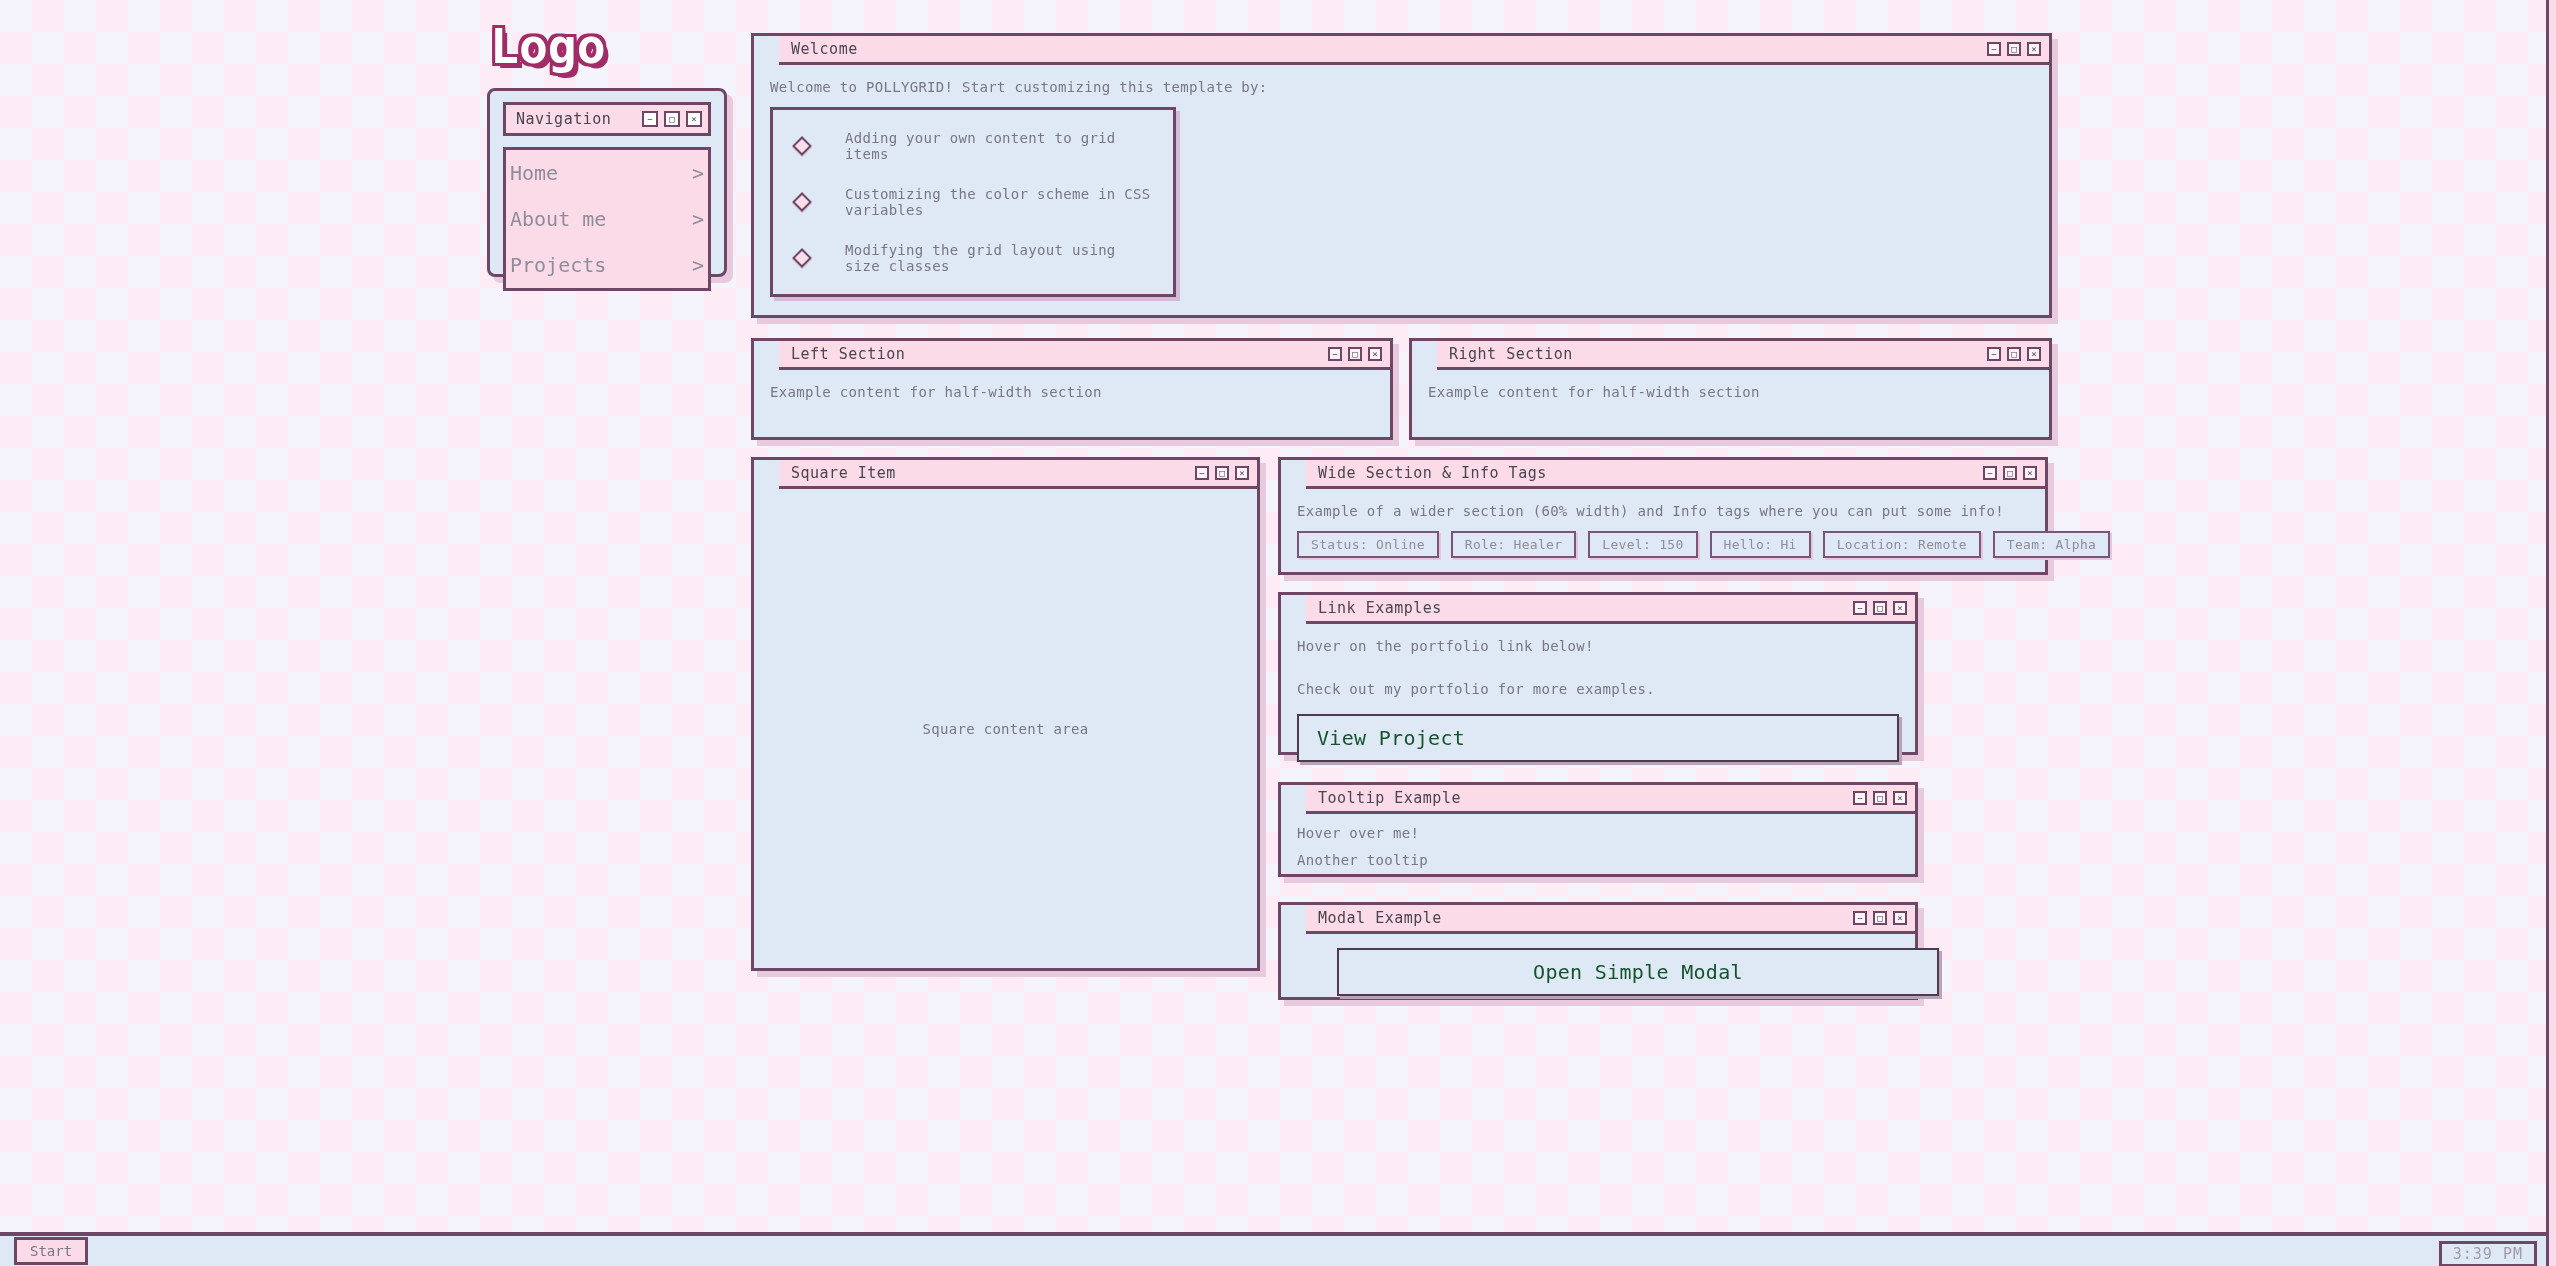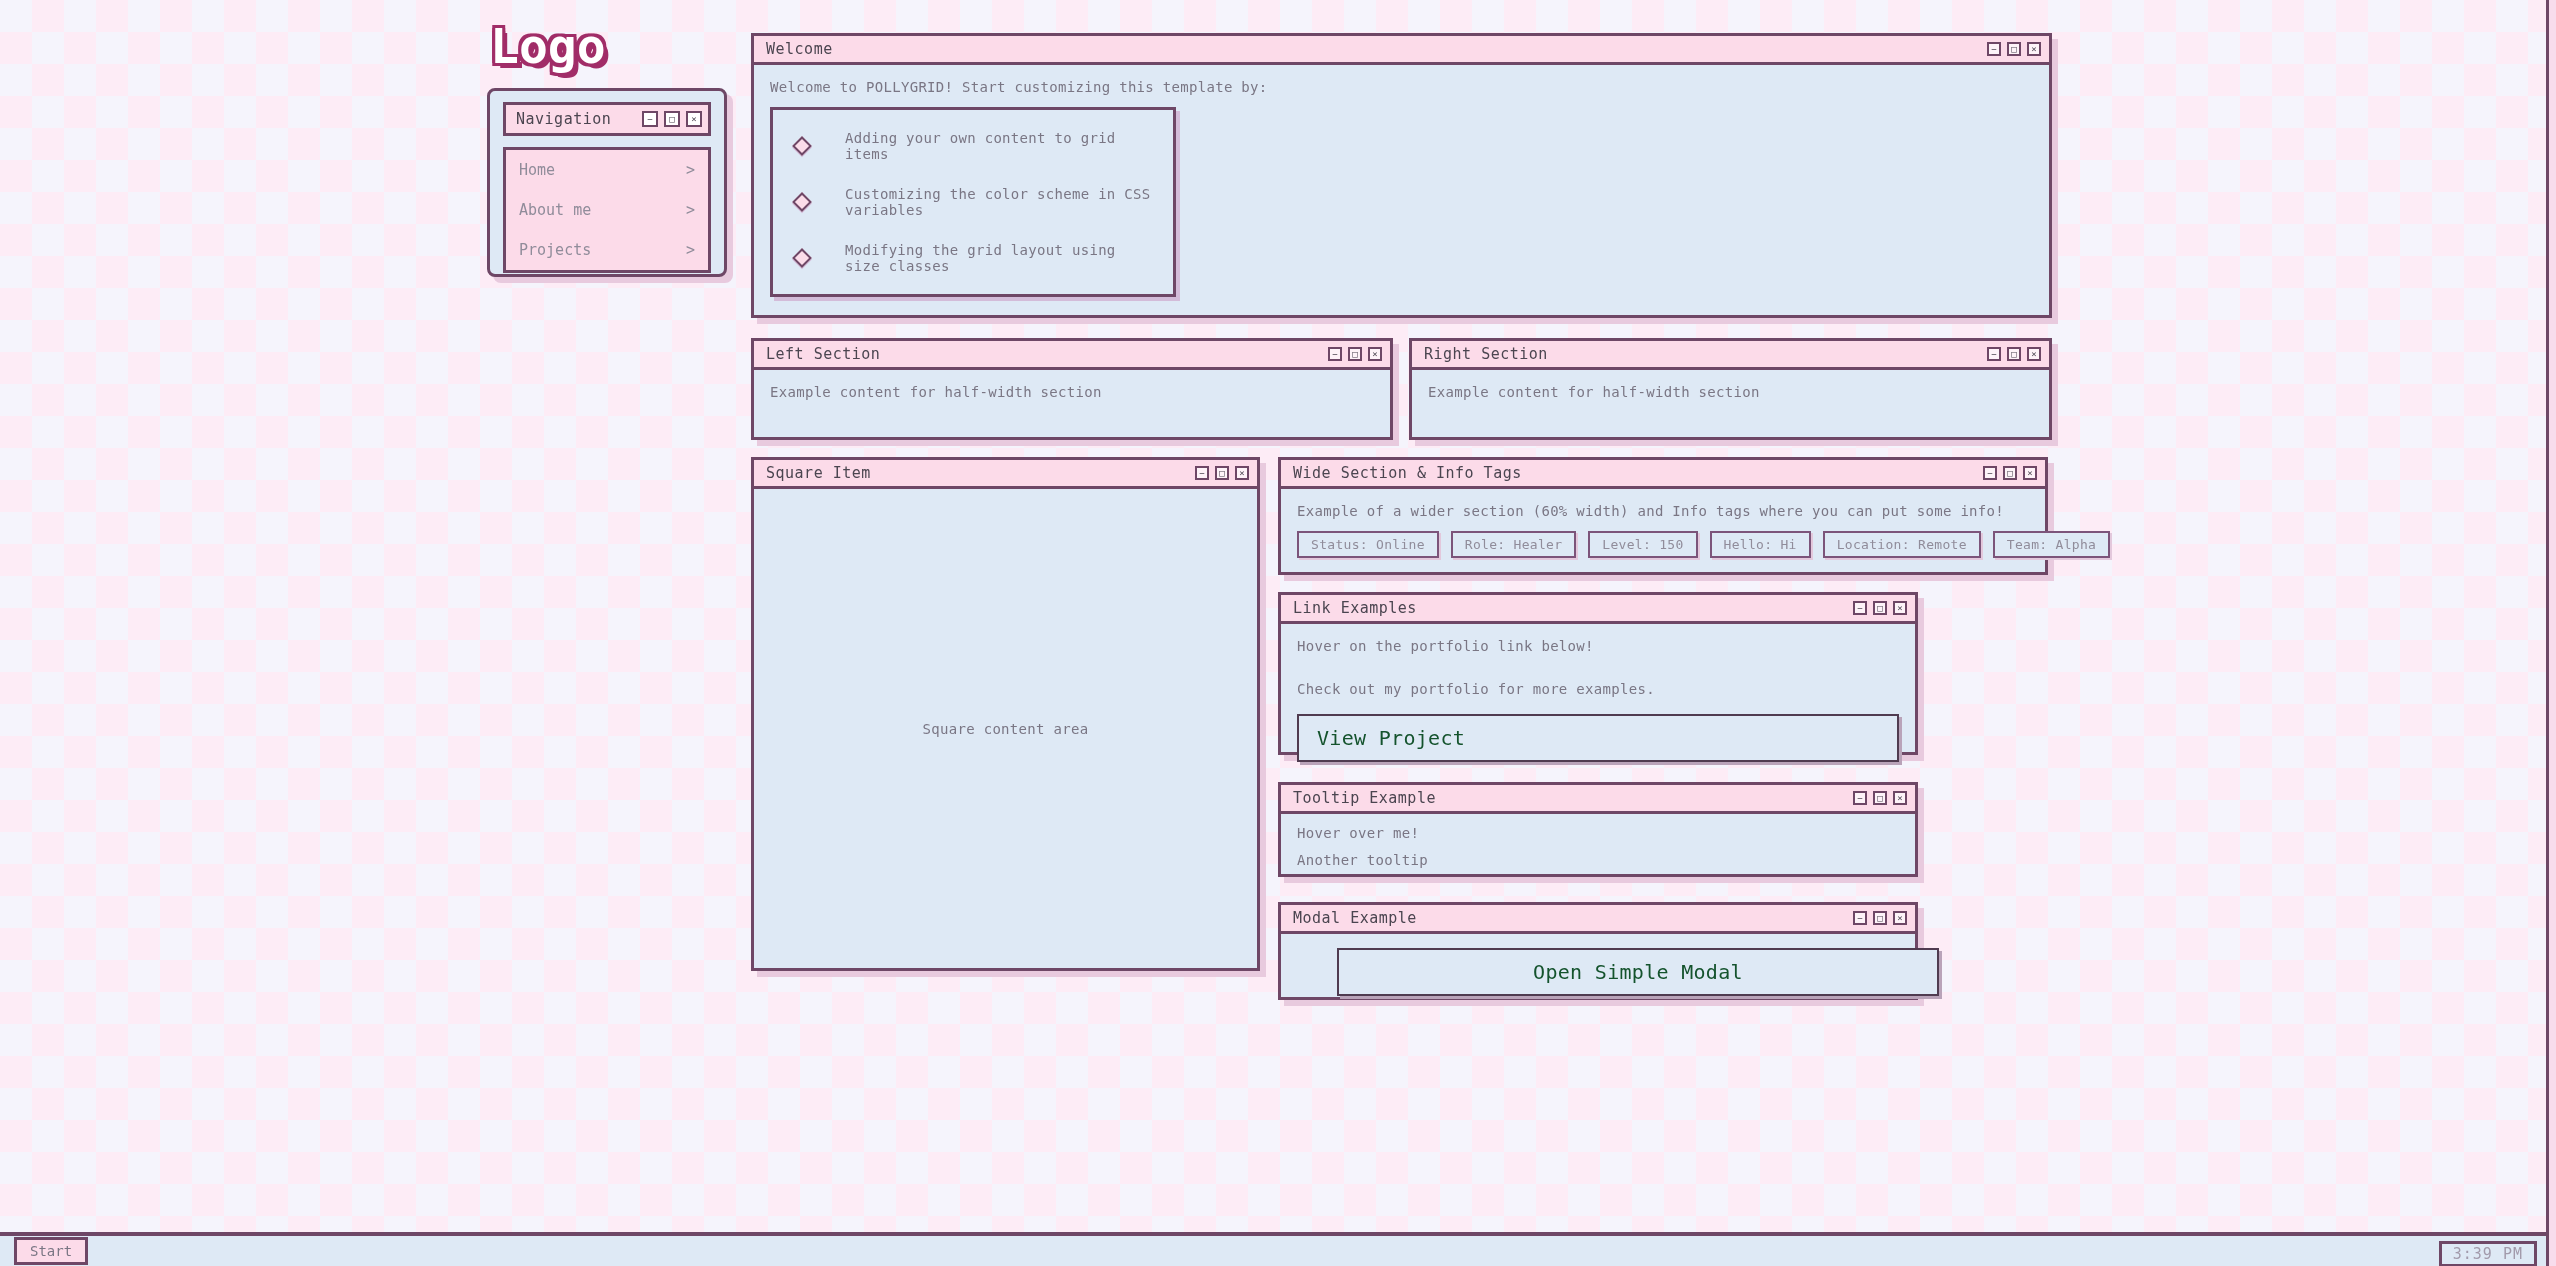--- a/index.html
+++ b/index.html
@@ -33,20 +33,21 @@
     border:3px solid #6e4766;
     background:#dee9f5;
     box-shadow:6px 6px 0 #e8cade;
   }
   .titlebar{
     height:29px;
     background:#fcdbe9;
     border-bottom:3px solid #6e4766;
     display:flex; align-items:center;
     padding:0 8px 0 12px;
+    margin-left:25px;
   }
   .title{ font-size:15px; color:#4b4550; letter-spacing:0.5px; }
   .controls{ margin-left:auto; display:flex; gap:6px; }
   .ctrl{
     width:14px; height:14px;
     border:2px solid #6e4766;
     background:#fdf3f8;
     display:flex; align-items:center; justify-content:center;
     font-size:9px; line-height:8px; color:#4b4550;
     cursor:pointer;
@@ -67,22 +68,22 @@
     padding:0 6px 0 10px;
   }
   .nav-titlebar .ctrl{ width:16px; height:16px; background:#ffffff; }
   .nav-menu{
     margin-top:11px;
     border:3px solid #6e4766;
     background:#fcdbe9;
   }
   .nav-item{
     display:flex; align-items:center; justify-content:space-between;
-    padding:11px 13px;
-    font-size:15px; color:#908c9a;
+    padding:11px 4px;
+    font-size:20px; color:#908c9a;
     cursor:pointer;
     gap:33px;
   }
 
   
   #win-welcome { left:751px;  top:33px;  width:1301px; height:285px; }
   #win-left    { left:751px;  top:338px; width:642px;  height:102px; }
   #win-right   { left:1409px; top:338px; width:643px;  height:102px; }
   #win-square  { left:751px;  top:457px; width:509px;  height:514px; }
   #win-wide    { left:1278px; top:457px; width:770px;  height:118px; }

